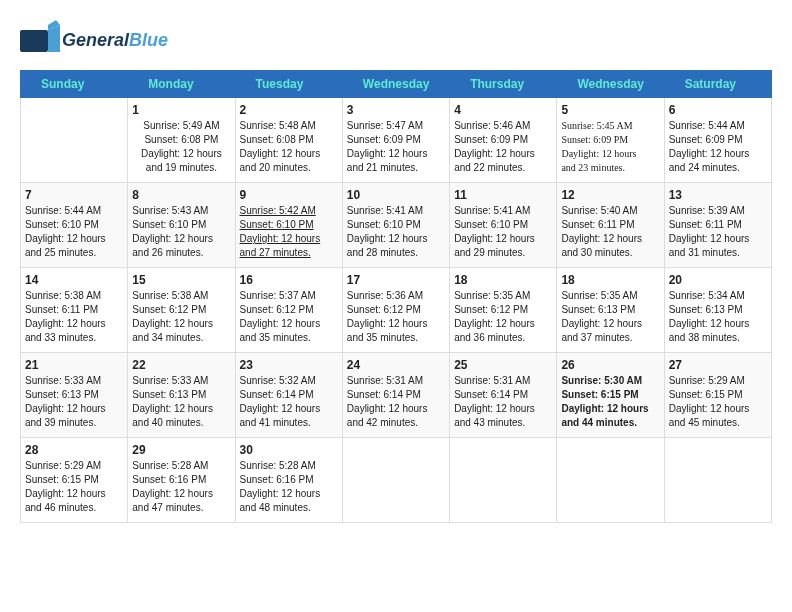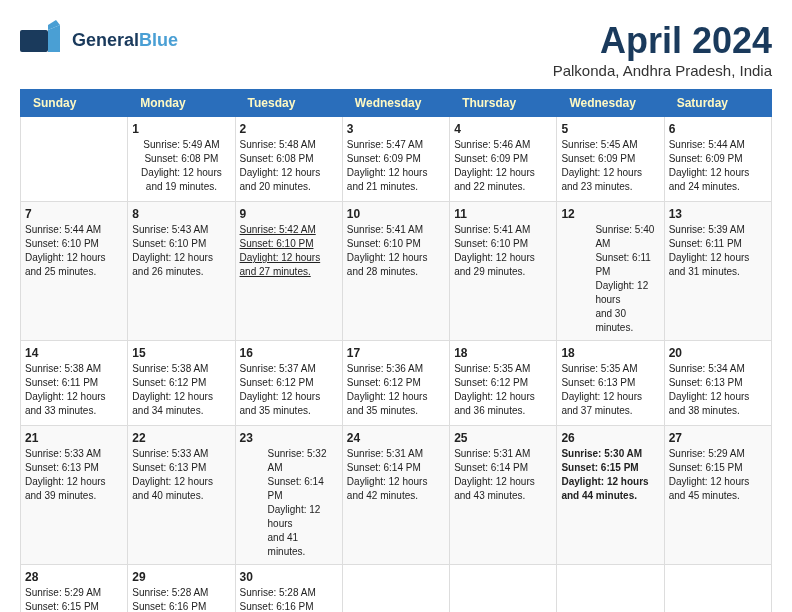--- a/index.html
+++ b/index.html
@@ -35,24 +35,24 @@
     }
     table {
       width: 100%;
       border-collapse: collapse;
       table-layout: fixed;
     }
     thead tr {
       background-color: #2a6ebb;
     }
     thead th {
-      color: #fef9c3;
+      color: #5eead4;
       font-size: 12px;
       font-weight: bold;
-      padding: 6px 12px;
+      padding: 6px 20px;
       text-align: left;
       border: 1px solid #2a6ebb;
     }
     tbody tr {
       border-bottom: 1px solid #ccc;
     }
     tbody td {
       vertical-align: top;
       padding: 5px 4px;
       border: 1px solid #ddd;
@@ -75,39 +75,35 @@
     }
     tbody tr:nth-child(even) td {
       background: #f9f9f9;
     }
   </style>
 </head>
 <body>
 
 <div class="header">
   <div class="logo">
-    <div style="display:flex;align-items:center;gap:12px;">
+    <div style="display:flex;align-items:center;gap:2px;font-style:italic;">
       <div style="position:relative;width:40px;height:40px;">
         <svg width="40" height="40" viewBox="0 0 40 40">
           <rect x="0" y="10" width="28" height="22" rx="2" fill="#1a3a5c"></rect>
           <polygon points="28,10 40,5 40,32 28,32" fill="#4a9fd4"></polygon>
           <polygon points="28,5 36,0 40,5 28,10" fill="#4a9fd4"></polygon>
         </svg>
       </div>
       <div>
         <div style="font-size:18px;font-weight:bold;color:#1a3a5c;">
           <span style="color:#1a3a5c;">General</span><span style="color:#4a9fd4;">Blue</span>
         </div>
       </div>
     </div>
   </div>
-  <div class="title-block">
-    <div class="month-title">April 2024</div>
-    <div class="location">Palkonda, Andhra Pradesh, India</div>
-  </div>
 </div>
 
 <table>
   <thead>
     <tr>
     <th>Sunday</th>
         <th>Monday</th>
         <th>Tuesday</th>
         <th>Wednesday</th>
         <th>Thursday</th>
@@ -141,21 +137,21 @@
         </td>
         <td>
           <span class="day-num">4</span>
           <div class="cell-text" style="white-space: pre-line;">Sunrise: 5:46 AM
 Sunset: 6:09 PM
 Daylight: 12 hours
 and 22 minutes.</div>
         </td>
         <td>
           <span class="day-num">5</span>
-          <div class="cell-text" style="white-space: pre-line;">Sunrise: 5:45 AM
+          <div class="cell-text" style="white-space: pre-line; font-family: Liberation Serif, serif;">Sunrise: 5:45 AM
 Sunset: 6:09 PM
 Daylight: 12 hours
 and 23 minutes.</div>
         </td>
         <td>
           <span class="day-num">6</span>
           <div class="cell-text" style="white-space: pre-line;">Sunrise: 5:44 AM
 Sunset: 6:09 PM
 Daylight: 12 hours
 and 24 minutes.</div>
@@ -192,21 +188,21 @@
         </td>
         <td>
           <span class="day-num">11</span>
           <div class="cell-text" style="white-space: pre-line;">Sunrise: 5:41 AM
 Sunset: 6:10 PM
 Daylight: 12 hours
 and 29 minutes.</div>
         </td>
         <td>
           <span class="day-num">12</span>
-          <div class="cell-text" style="white-space: pre-line; margin-left: 34px;">Sunrise: 5:40 AM
+          <div class="cell-text" style="white-space: pre-line;">Sunrise: 5:40 AM
 Sunset: 6:11 PM
 Daylight: 12 hours
 and 30 minutes.</div>
         </td>
         <td>
           <span class="day-num">13</span>
           <div class="cell-text" style="white-space: pre-line;">Sunrise: 5:39 AM
 Sunset: 6:11 PM
 Daylight: 12 hours
 and 31 minutes.</div>
@@ -273,21 +269,21 @@
         </td>
         <td>
           <span class="day-num">22</span>
           <div class="cell-text" style="white-space: pre-line;">Sunrise: 5:33 AM
 Sunset: 6:13 PM
 Daylight: 12 hours
 and 40 minutes.</div>
         </td>
         <td>
           <span class="day-num">23</span>
-          <div class="cell-text" style="white-space: pre-line; margin-left: 28px;">Sunrise: 5:32 AM
+          <div class="cell-text" style="white-space: pre-line;">Sunrise: 5:32 AM
 Sunset: 6:14 PM
 Daylight: 12 hours
 and 41 minutes.</div>
         </td>
         <td>
           <span class="day-num">24</span>
           <div class="cell-text" style="white-space: pre-line;">Sunrise: 5:31 AM
 Sunset: 6:14 PM
 Daylight: 12 hours
 and 42 minutes.</div>

